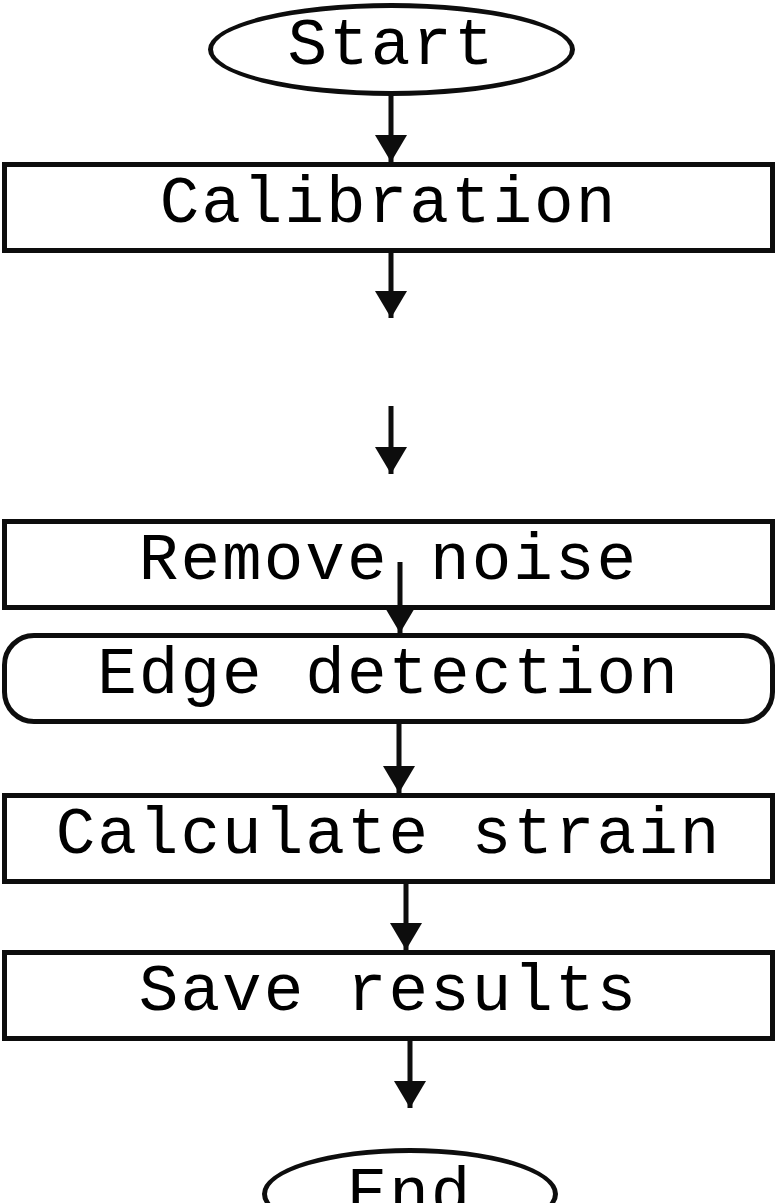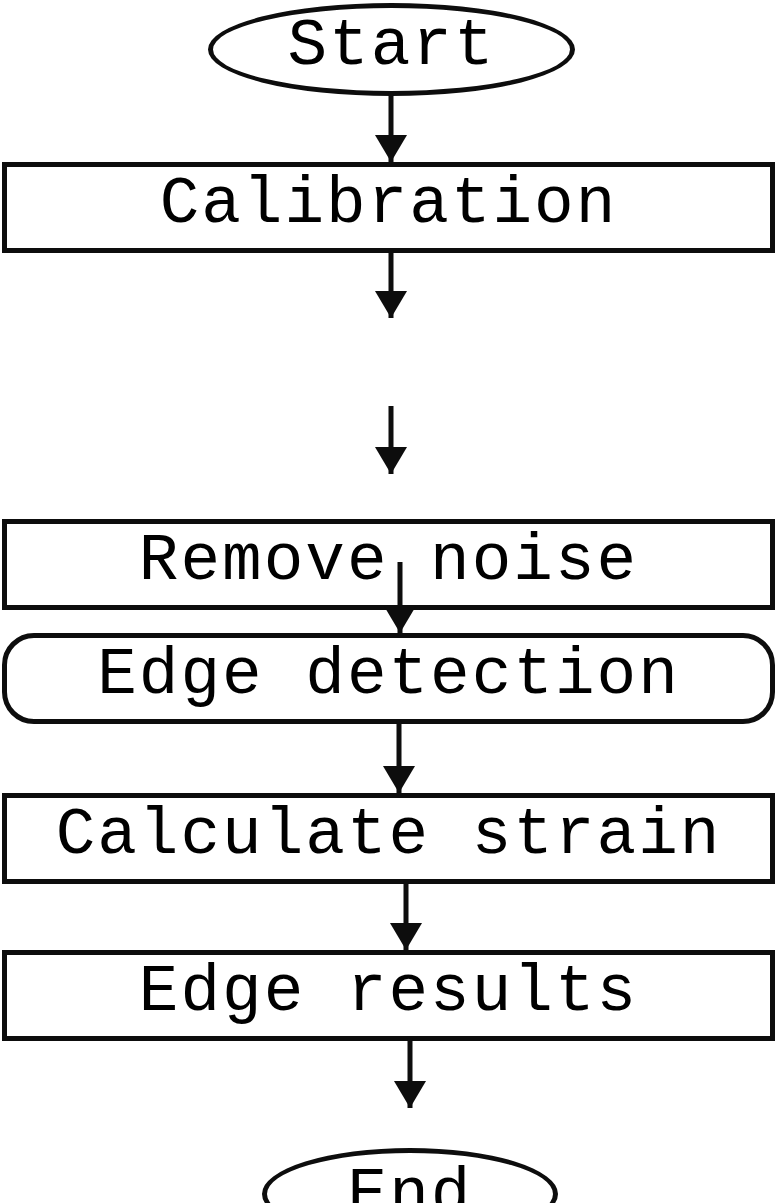--- a/index.html
+++ b/index.html
@@ -134,21 +134,21 @@
   <div class="node process n-strain">
     <span class="label">Calculate strain</span>
   </div>
 
   <div class="arrow a6">
     <div class="shaft"></div>
     <div class="head"></div>
   </div>
 
   <div class="node process n-save">
-    <span class="label">Edge results</span>
+    <span class="label">Save results</span>
   </div>
 
   <div class="arrow a7">
     <div class="shaft"></div>
     <div class="head"></div>
   </div>
 
   <div class="node terminator n-end">
     <span class="label">End</span>
   </div>

